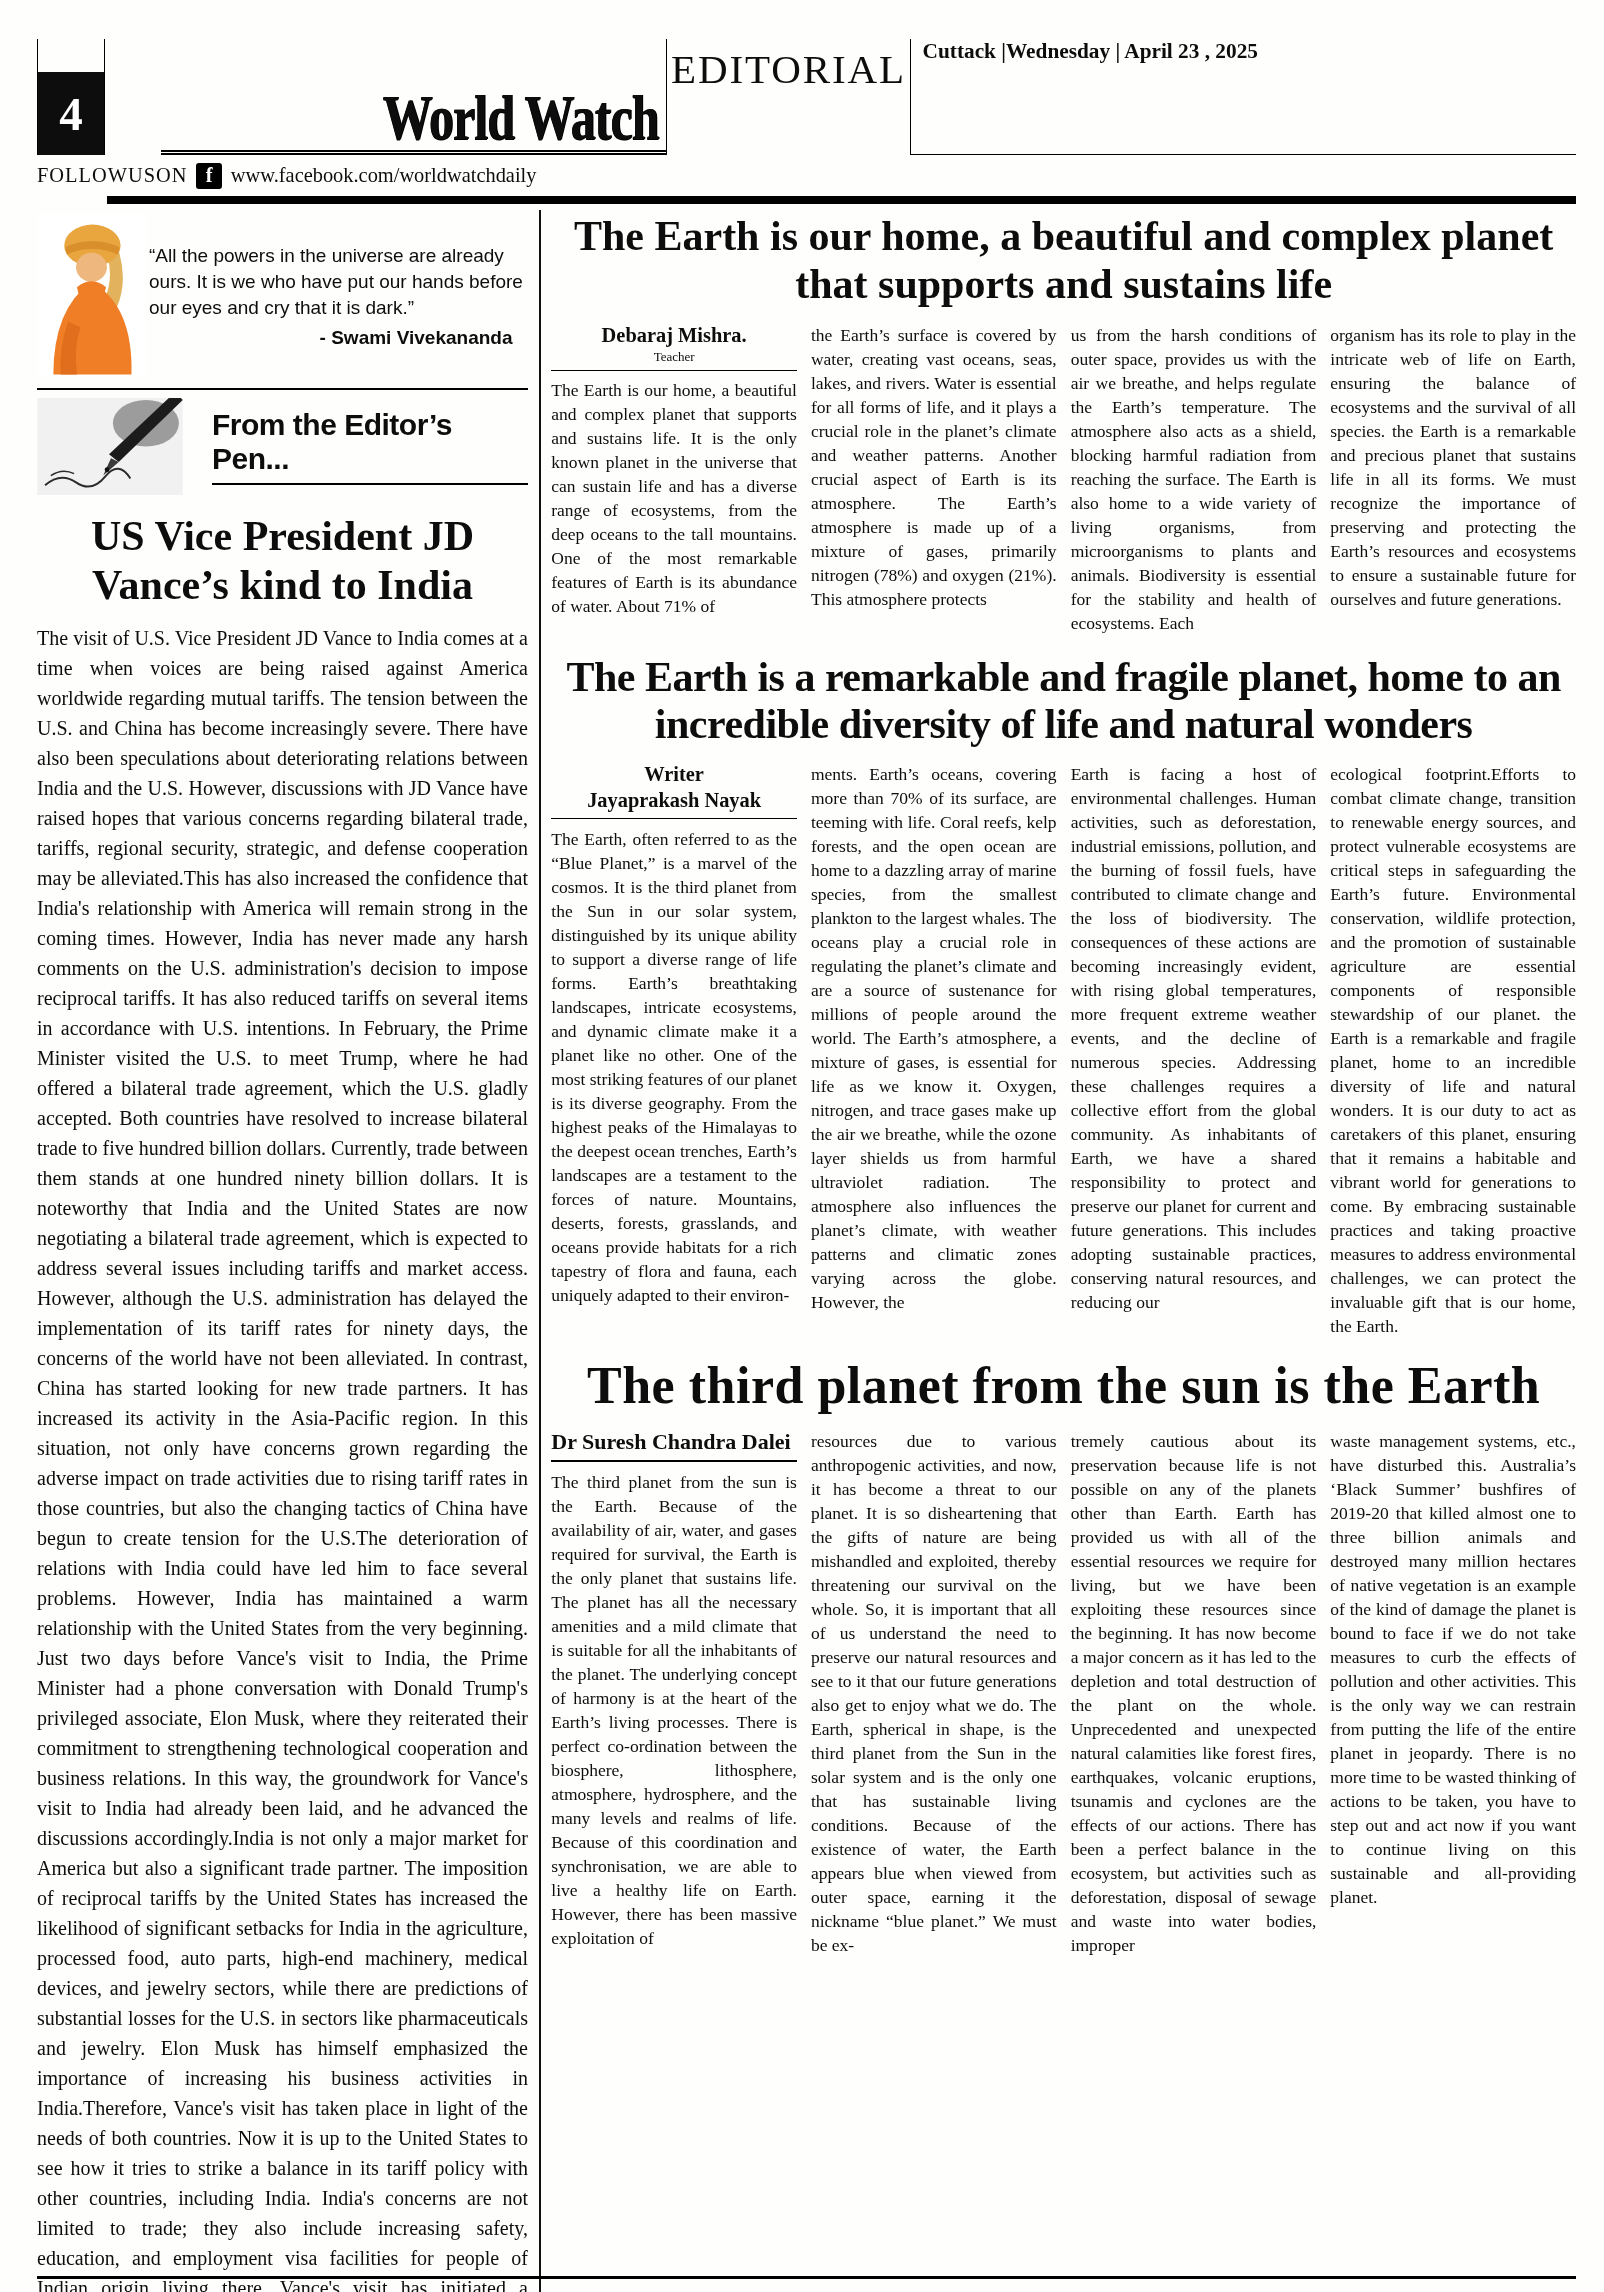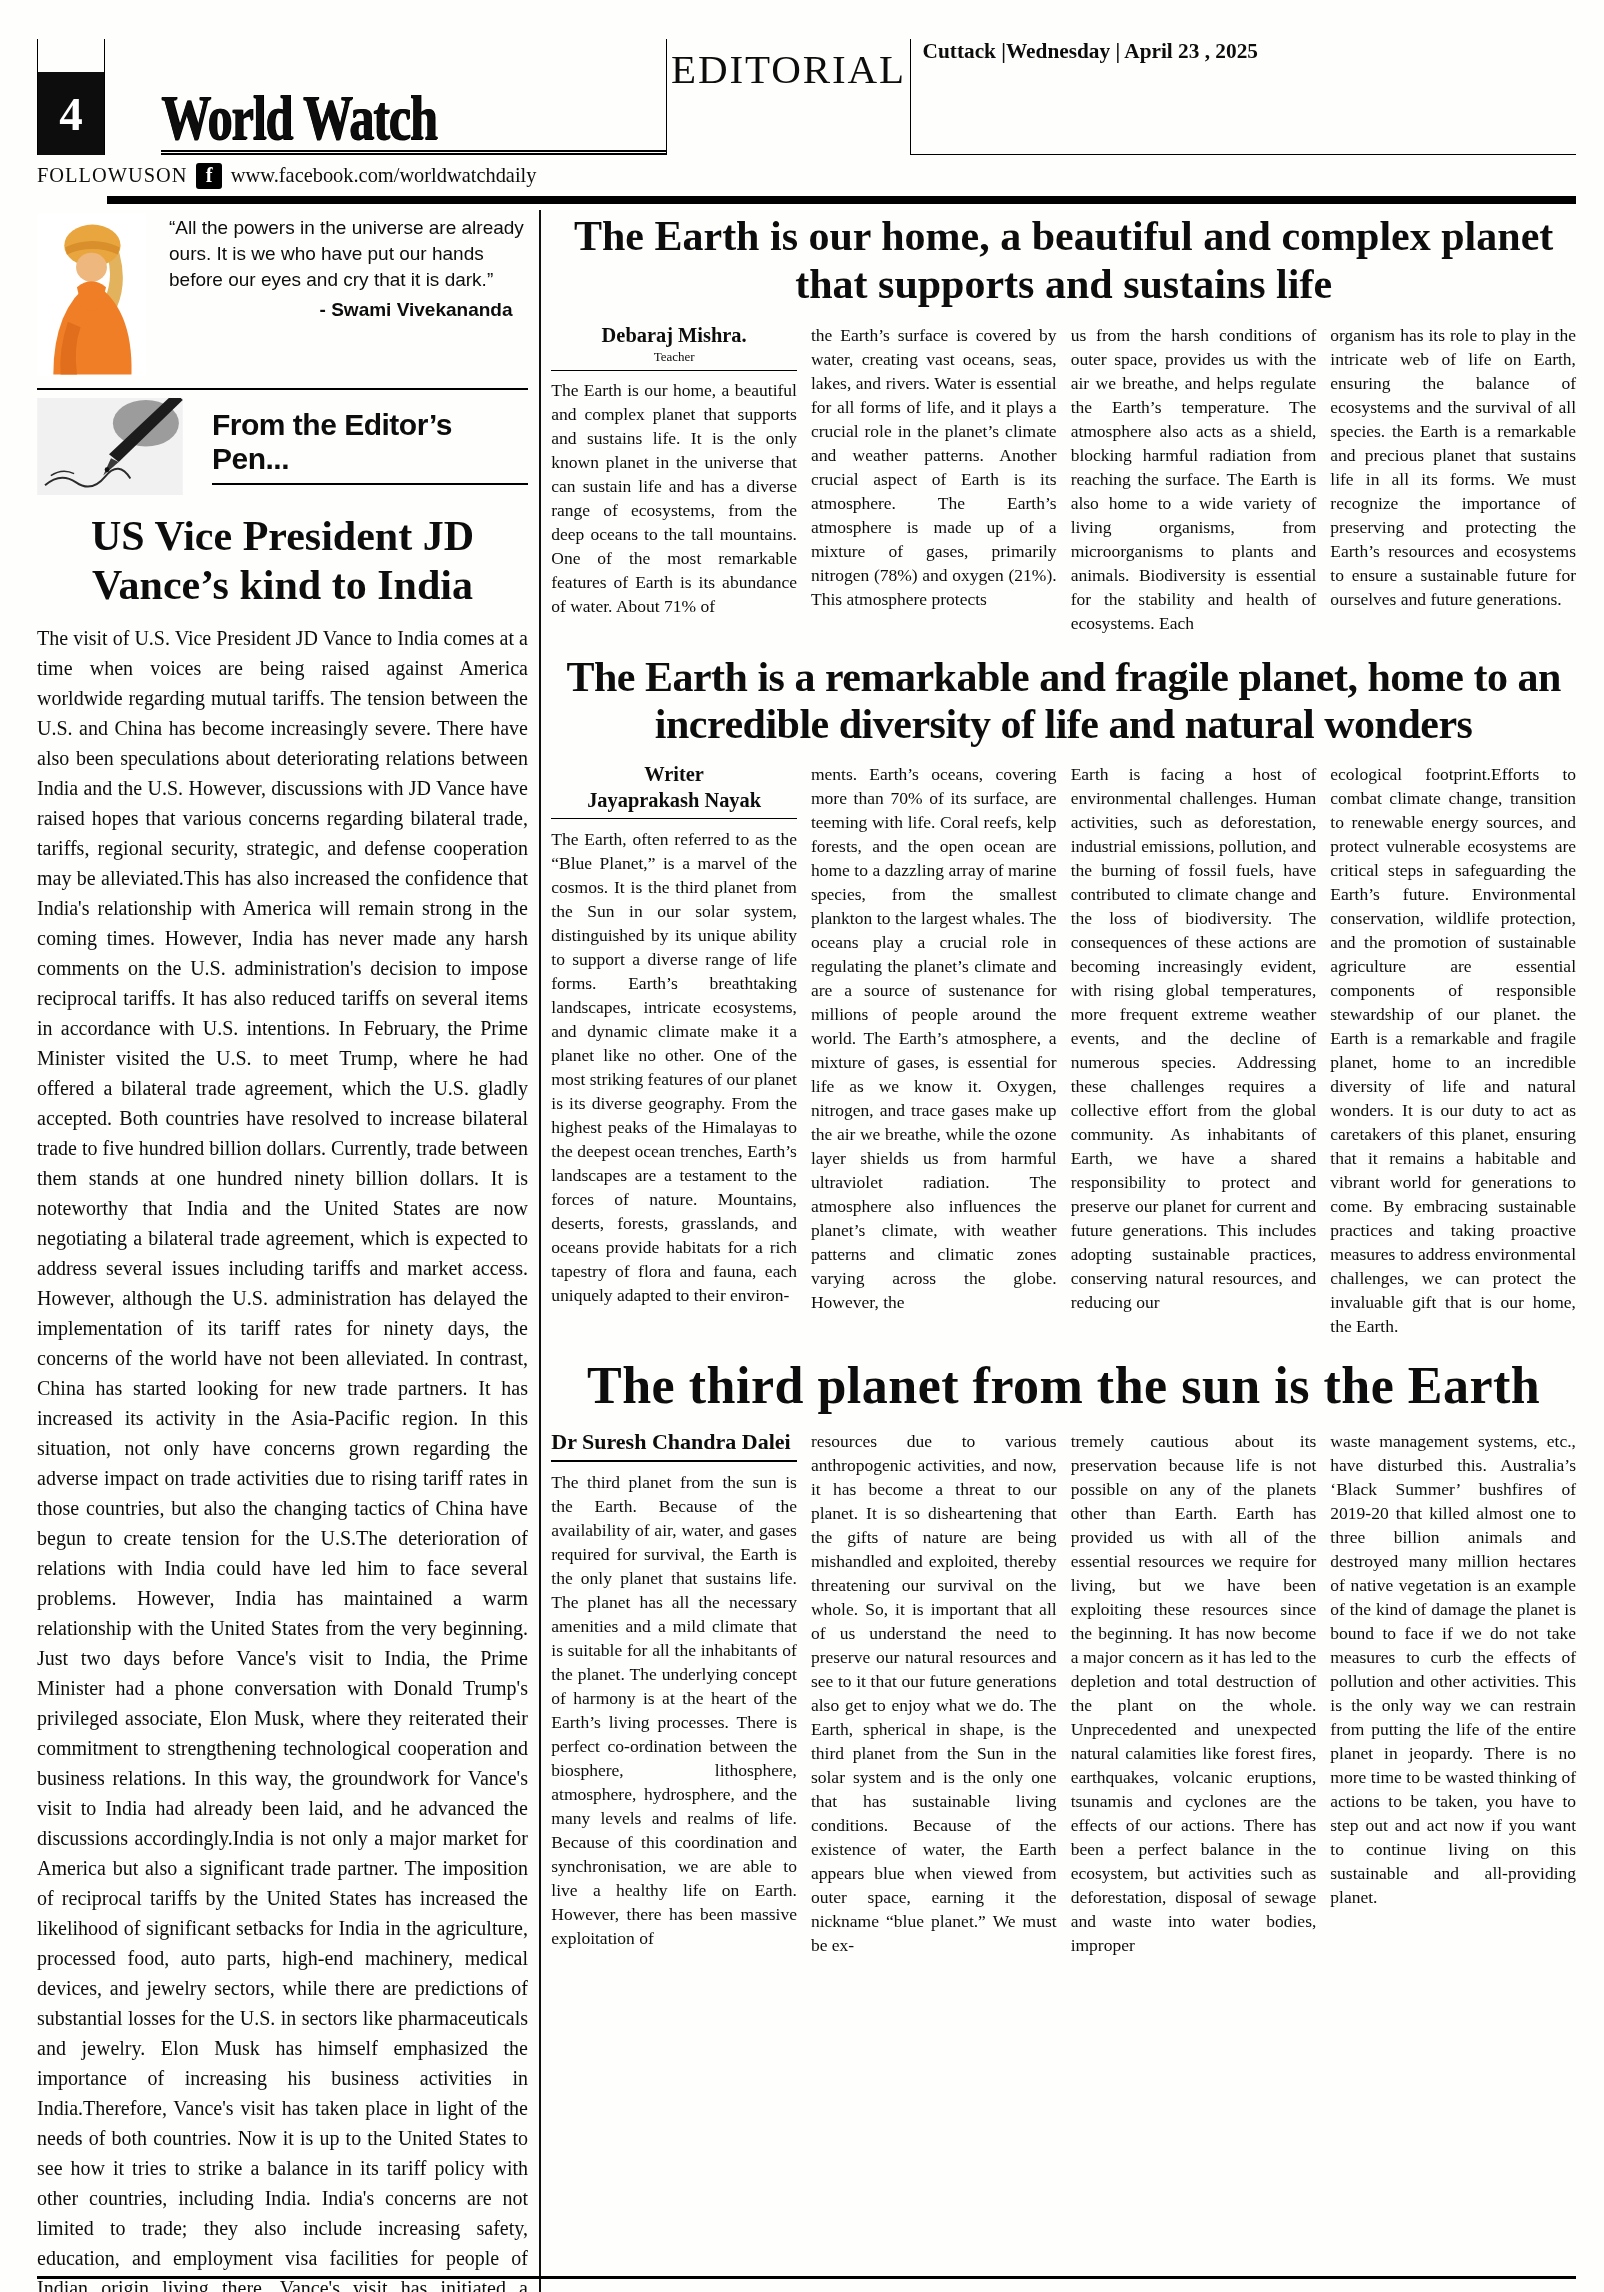--- a/index.html
+++ b/index.html
@@ -9,21 +9,21 @@
     position:relative; padding:39px 29px 0 37px; overflow:hidden;
     font-family:"Liberation Serif", serif;
   }
   
   .hdr { display:flex; height:116px; }
   .pagenum-wrap { width:68px; border-left:1.9px solid #000; border-right:1.9px solid #000;
     display:flex; align-items:flex-end; }
   .pagenum { background:#0d0d0d; color:#fff; width:100%; height:83px;
     font-weight:bold; font-size:47px; display:flex; align-items:center; justify-content:center; }
   .logo-cell { flex:0 0 505px; margin-left:56px; display:flex; flex-direction:column;
-    justify-content:flex-end; align-items:flex-start; border-bottom:5.8px double #000; padding:0 7.8px 1.9px 0; }
+    justify-content:flex-end; align-items:flex-end; border-bottom:5.8px double #000; padding:0 7.8px 1.9px 0; }
   .masthead { font-weight:bold; font-size:50px; line-height:.95; letter-spacing:-1px;
     transform:scaleY(1.25); transform-origin:bottom; text-shadow:1px 0 #000, 0 1px #000; white-space:nowrap; }
   .ed-cell { flex:0 0 245px; border-left:1.9px solid #000; border-right:1.9px solid #000;
     display:flex; justify-content:center; align-items:flex-start; padding-top:5.8px; }
   .section-title { font-size:41px; letter-spacing:1.9px; font-weight:normal; }
   .date-cell { flex:1; display:flex; align-items:flex-start; border-bottom:1.9px solid #000;
     padding:0 3.9px 5.8px 11.6px; }
   .dateline { font-weight:bold; font-size:21.3px; }
   
   .follow-row { height:41px; display:flex; align-items:center; gap:8.7px;
@@ -31,21 +31,21 @@
   .follow-label { letter-spacing:1px; }
   .fb-icon { width:26px; height:26px; background:#000; color:#fff; display:inline-flex;
     align-items:center; justify-content:center; font-weight:bold; font-size:20.4px; border-radius:2.9px; }
   .thick-bar { height:7.8px; background:#000; margin:0 0 5.8px 70px; }
   
   .main { display:flex; margin-top:3.9px; }
   .left { width:491px; flex:none; }
   .vrule { width:1.9px; background:#111; margin:0 10.7px; }
   .right { flex:1; min-width:0; }
   
-  .quote-box { display:flex; gap:23px; padding:1.9px 0 9.7px; }
+  .quote-box { display:flex; gap:3px; padding:1.9px 0 9.7px;align-items:center; }
   .viv { width:109px; height:167px; flex:none; }
   .qwrap { font-family:"Liberation Sans", sans-serif; font-size:19px; line-height:26px; padding-top:3.9px; }
   .qattr { font-weight:bold; text-align:right; padding-right:15.5px; margin-top:3.9px; }
   
   .pen-row { border-top:2.9px solid #000; padding:7.8px 0 5.8px; display:flex; gap:29px; align-items:center; }
   .penimg { width:146px; height:97px; flex:none; }
   .pen-head { font-family:"Liberation Sans", sans-serif; font-weight:bold; font-size:30px;
     border-bottom:2.9px solid #000; padding-bottom:6.8px; letter-spacing:-0.5px; }
   
   .ed-title { font-weight:bold; font-size:42px; line-height:1.15; text-align:center; margin:11.6px 0 13.6px; }

